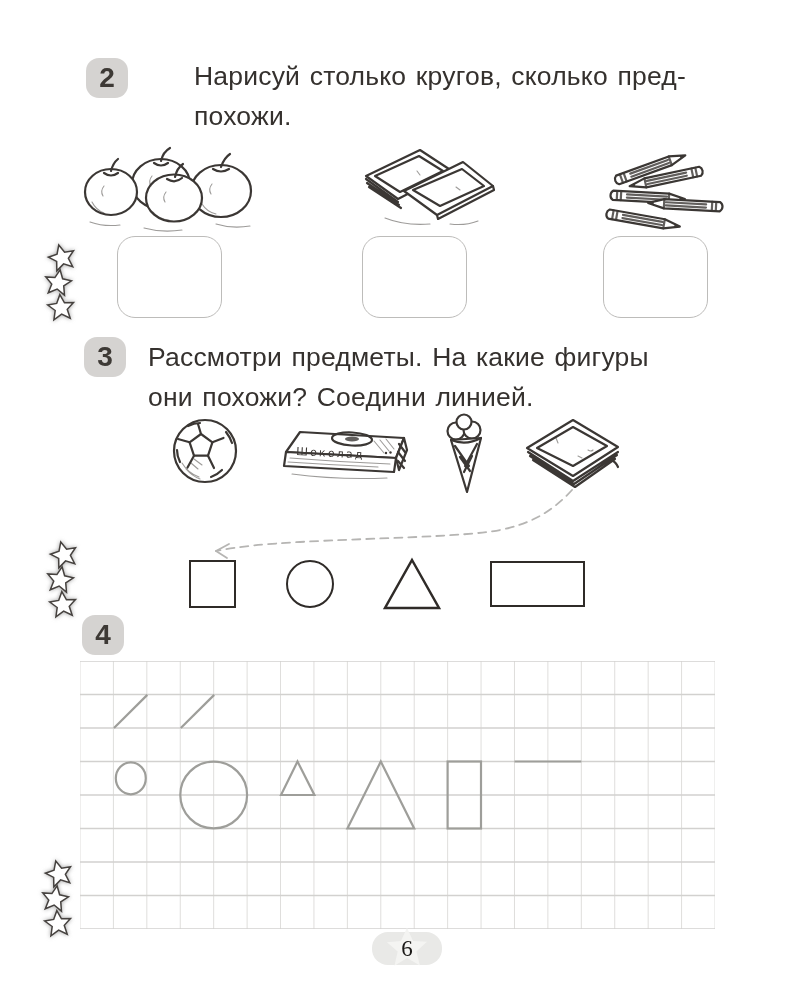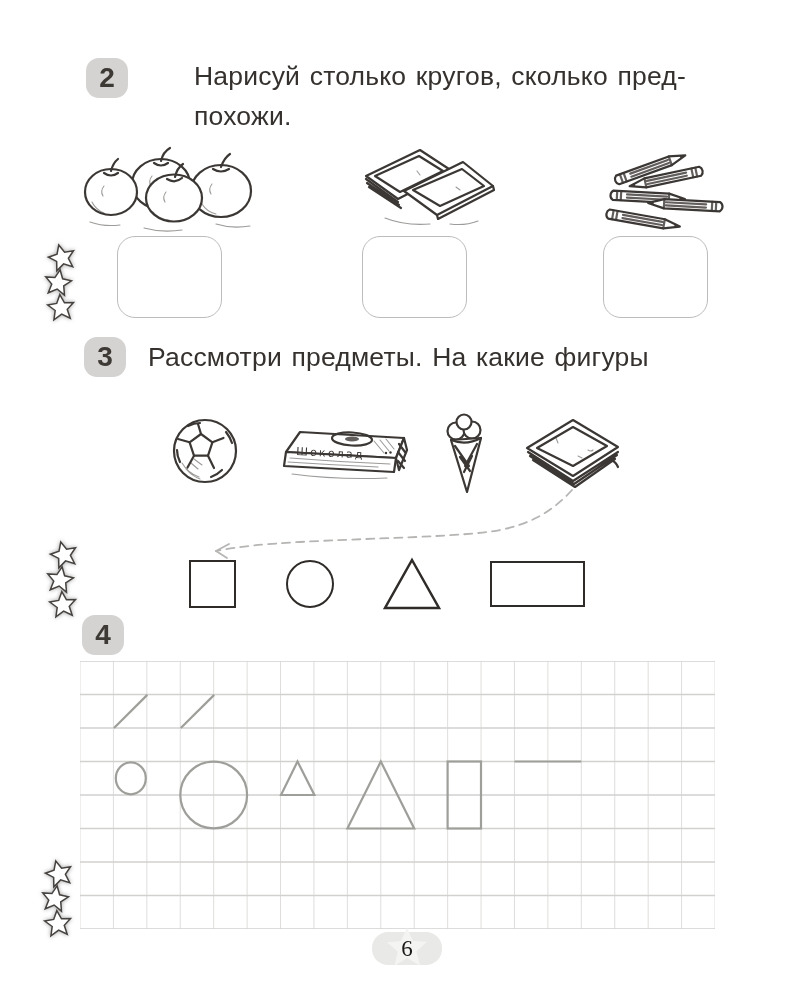--- a/index.html
+++ b/index.html
@@ -102,20 +102,21 @@
 
   <div class="answer-box" style="left:117px;top:236px;"></div>
   <div class="answer-box" style="left:362px;top:236px;"></div>
   <div class="answer-box" style="left:603px;top:236px;"></div>
 
   <div class="badge" style="left:84px;top:337px;">
     <span>3</span>
   </div>
   <div class="task-text" style="left:148px;top:337px;width:600px;">
     <div>Рассмотри предметы. На какие фигуры</div>
+    <div>они похожи? Соедини линией.</div>
   </div>
 
   <svg class="abs" style="left:170px;top:418px;" width="72" height="72" viewBox="0 0 72 72">
     <circle cx="35" cy="33" r="31" class="skf" stroke-width="2.4"></circle>
     <polygon points="31,16 42.4,24.3 38,37.7 24,37.7 19.6,24.3" class="sk" stroke-width="2"></polygon>
     <path class="sk" stroke-width="2" d="M31,16 L28,6 M42.4,24.3 L53.5,20 M38,37.7 L44,50 M24,37.7 L17.5,49.5 M19.6,24.3 L8,21"></path>
     <path class="sk" stroke-width="1.8" d="M18,8 q6,-3 12,-3 M56,14 q4,5 6,11 M52,52 q-5,5 -11,7 M10,44 q-3,-6 -3,-12"></path>
     <path class="skl" d="M12,45 q6,10 17,14 M16,51 q6,7 14,10 M24,41 l8,6 M21,45 l7,6"></path>
   </svg>
 

